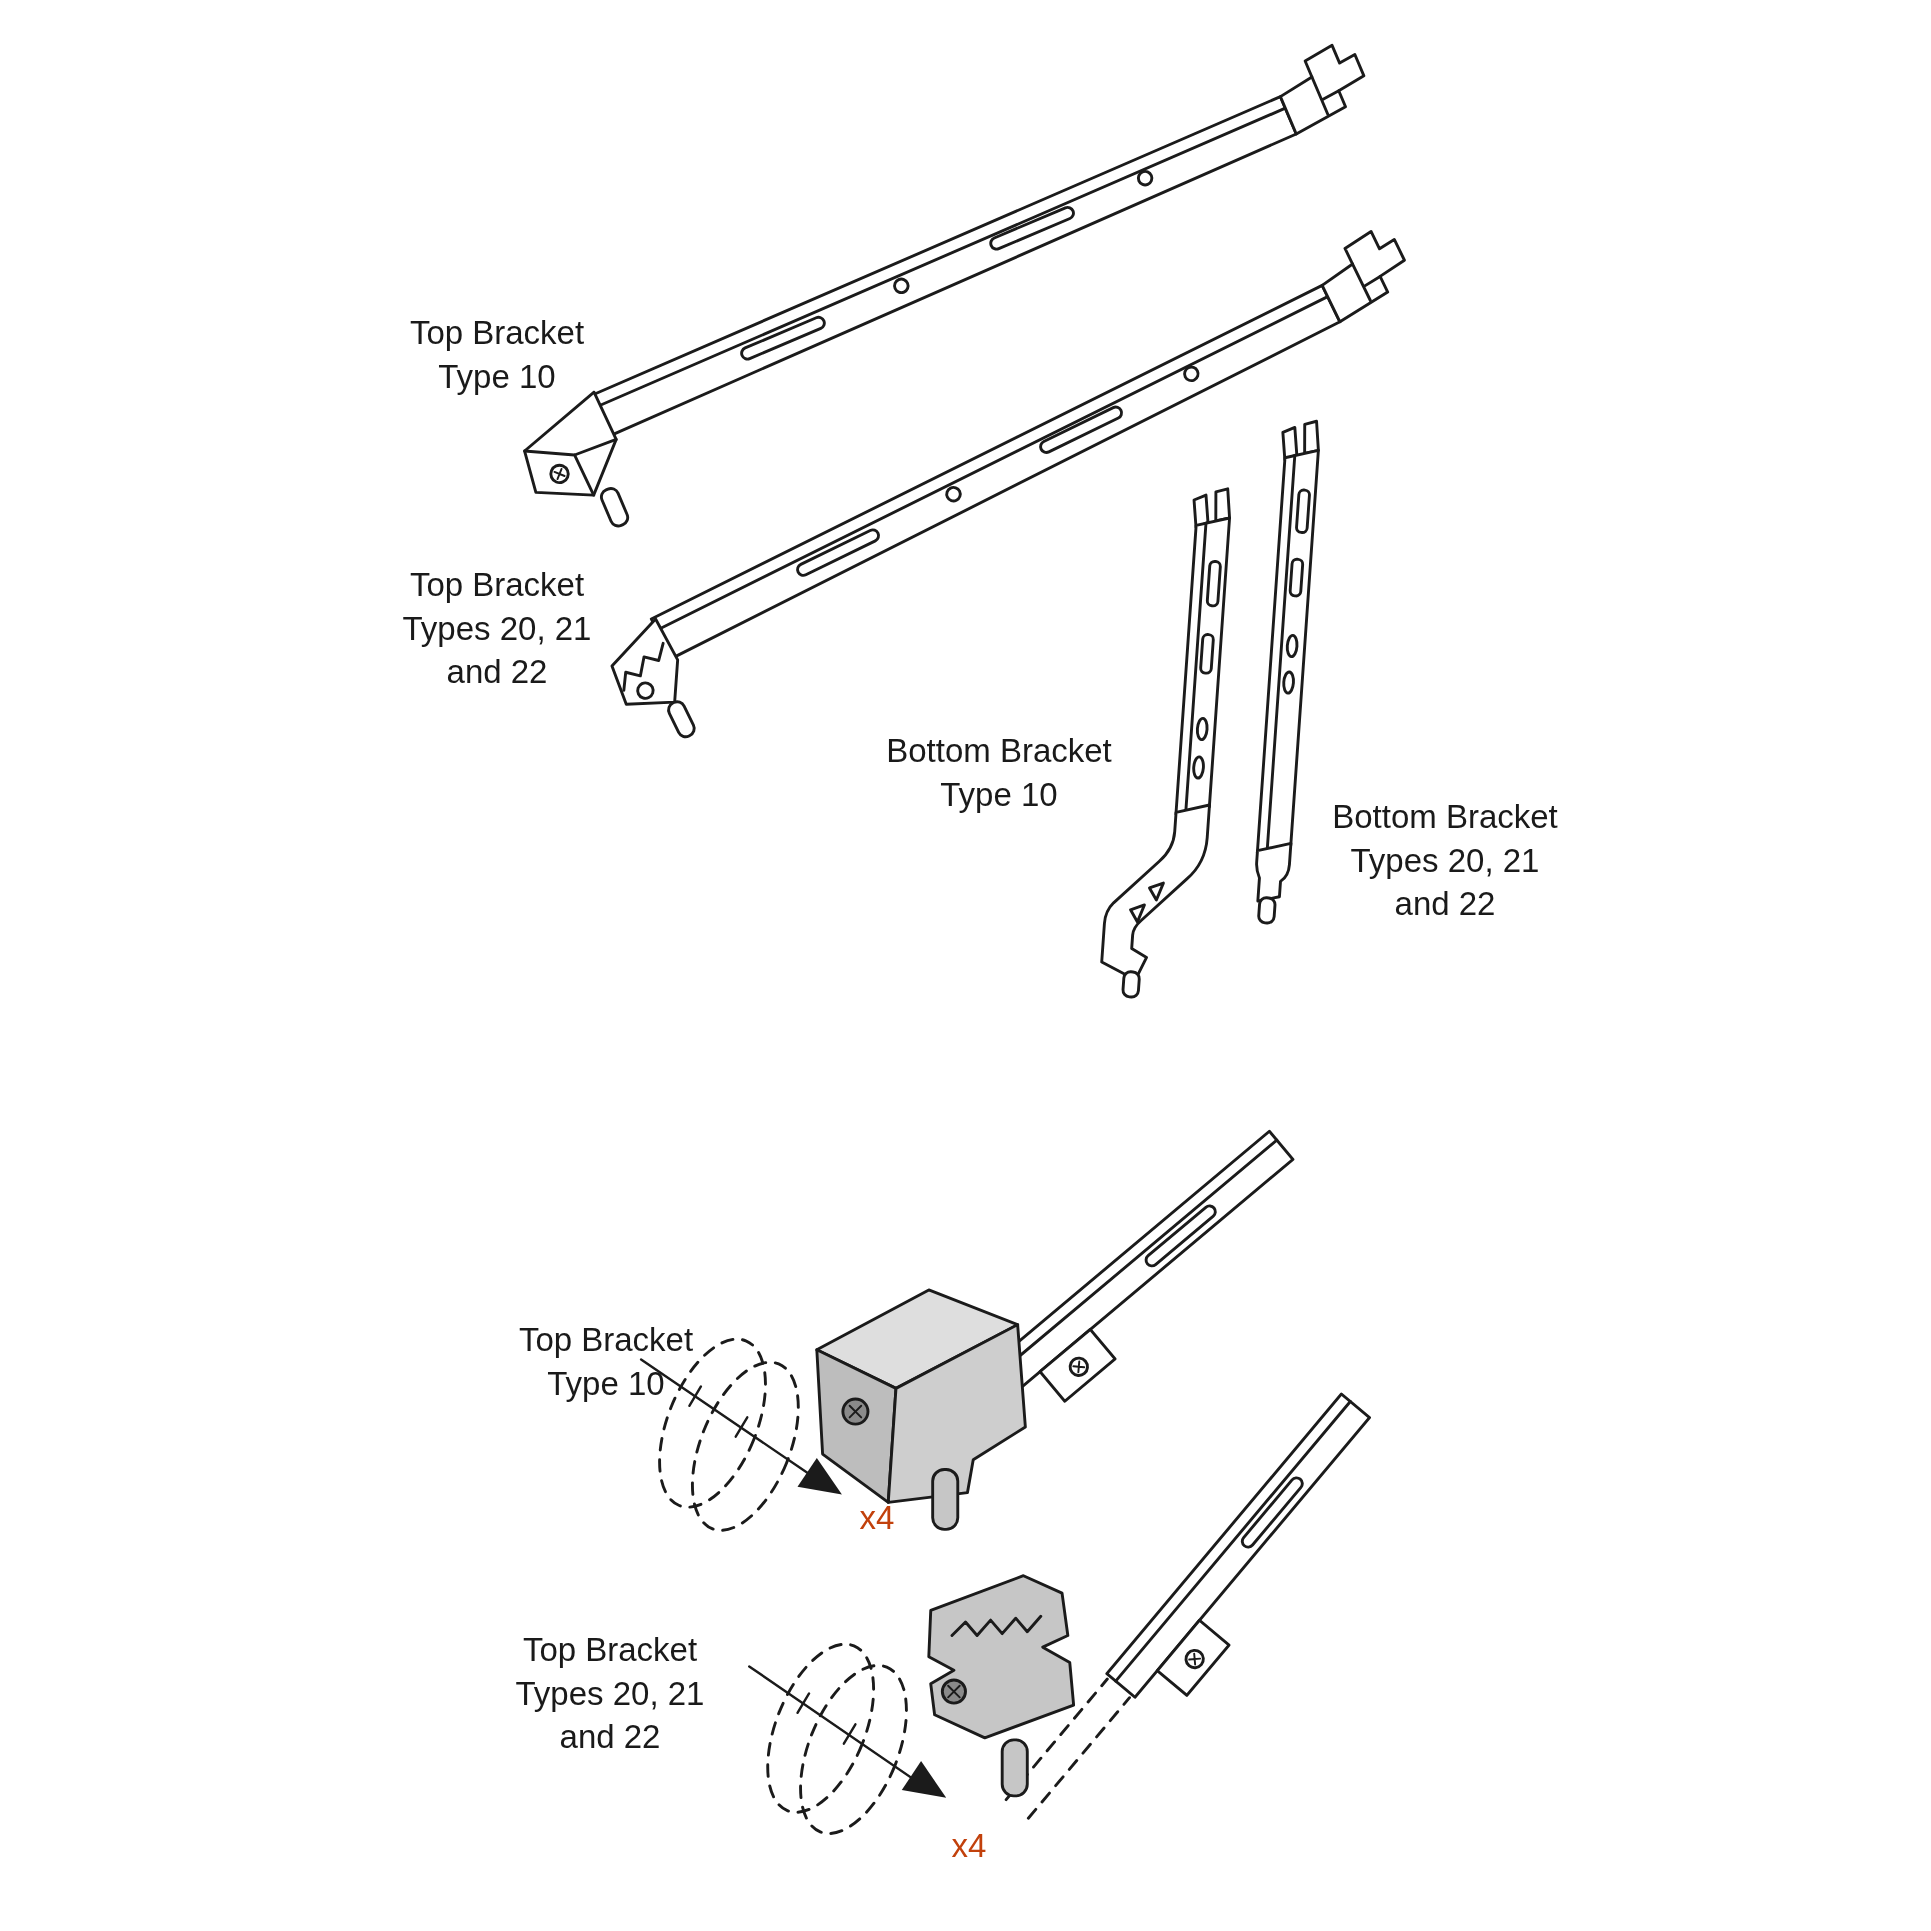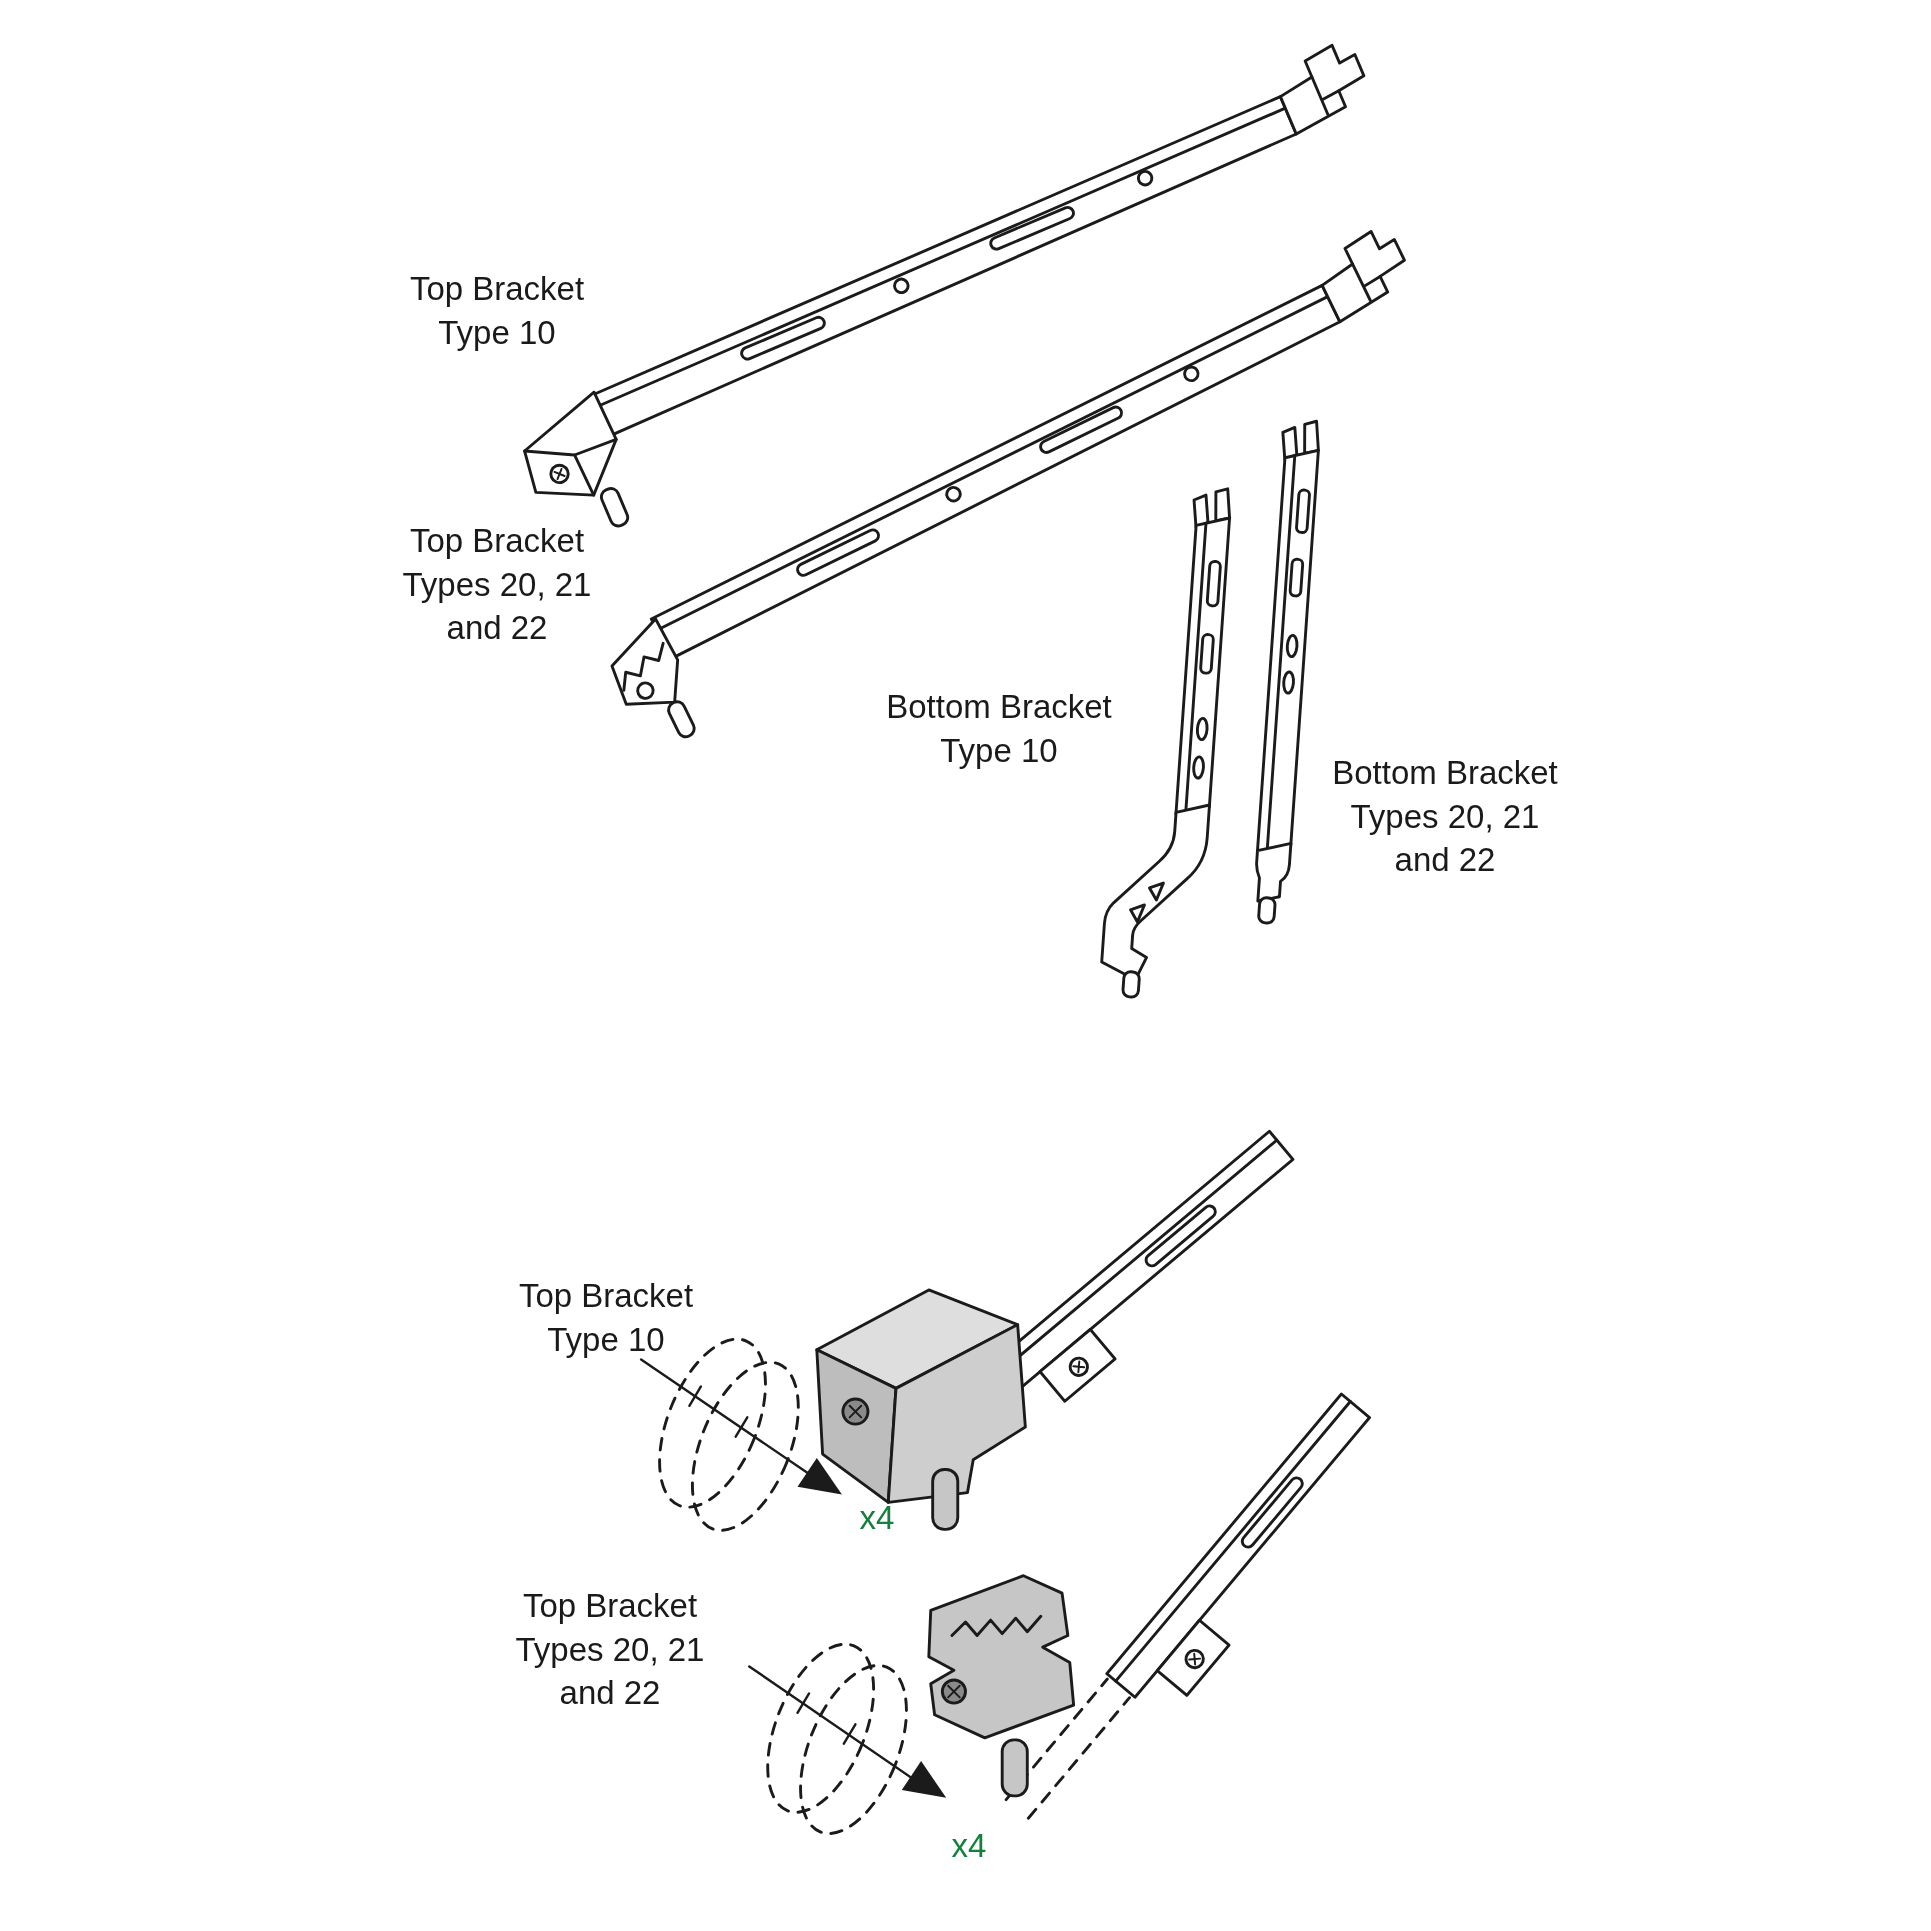--- a/index.html
+++ b/index.html
@@ -1,21 +1,21 @@
 <!DOCTYPE html>
 <html><head>
 <meta charset="utf-8">
 <style>
   html,body{margin:0;padding:0;background:#ffffff;}
   #page{position:relative;width:1931px;height:1931px;background:#ffffff;overflow:hidden;
         font-family:"Liberation Sans",sans-serif;color:#1a1a1a;}
   svg{position:absolute;left:0;top:0;}
   .label{position:absolute;transform:translate(-50%,-50%);text-align:center;
-         font-size:33px;line-height:1.32;white-space:pre-line;color:#1a1a1a;}
-  .qty{position:absolute;transform:translate(-50%,-50%);font-size:33px;color:#15803d;}
+         font-size:33px;line-height:1.32;white-space:pre-line;color:#1a1a1a;margin-top:44px;}
+  .qty{position:absolute;transform:translate(-50%,-50%);font-size:33px;color:#c2410c;}
   .ln{stroke:#1b1b1b;stroke-width:3;stroke-linejoin:round;stroke-linecap:round;}
   .wh{fill:#ffffff;}
   .nf{fill:none;}
   .gray{fill:#c6c6c6;}
   .gtop{fill:#dedede;}
   .gfront{fill:#bdbdbd;}
   .gside{fill:#cecece;}
   .dk{fill:#8a8a8a;}
   .dash{stroke-dasharray:12 10;fill:none;}
   .thin{stroke-width:2;}

